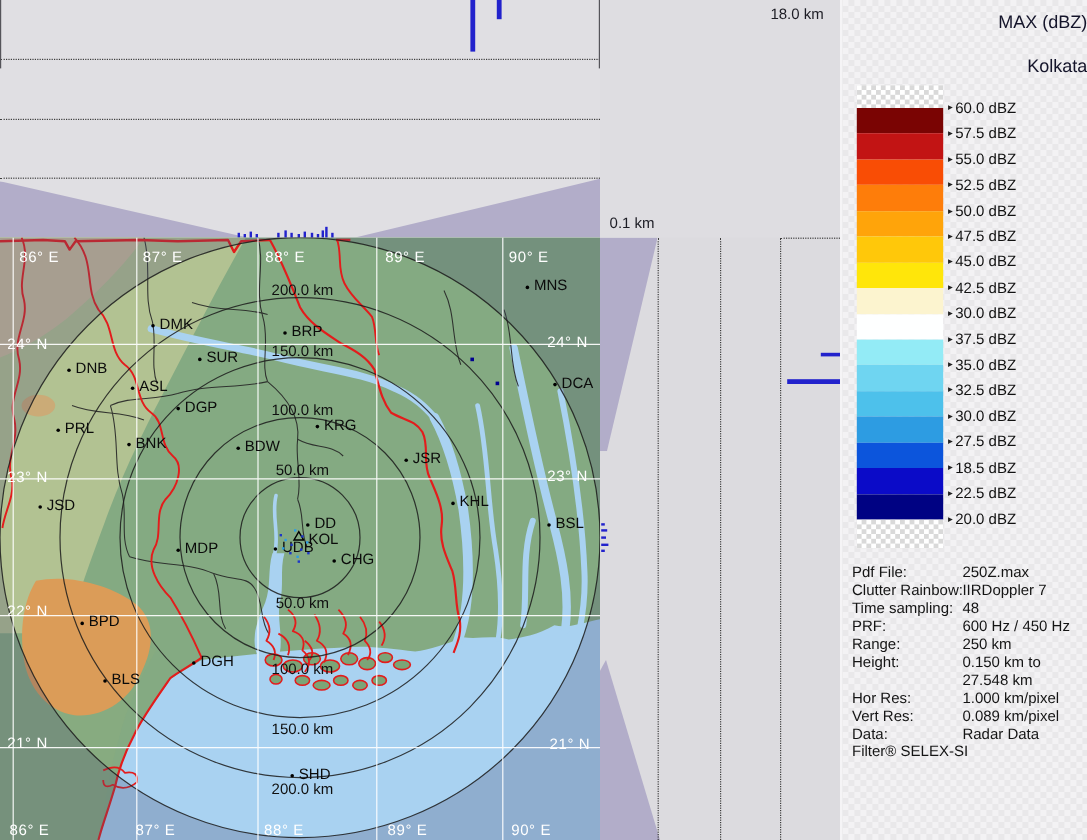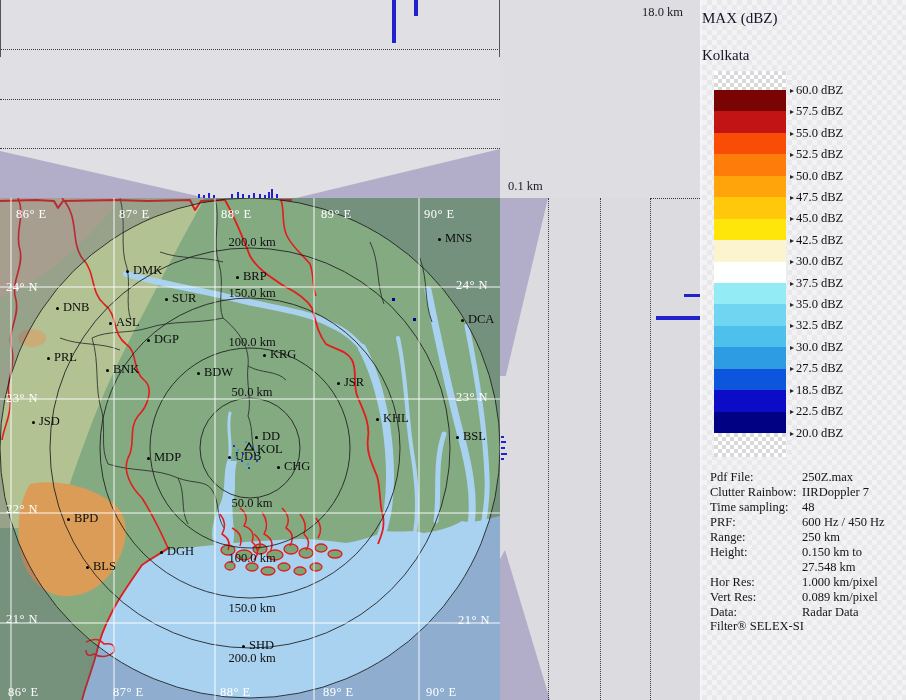--- a/index.html
+++ b/index.html
@@ -1,17 +1,17 @@
 <!DOCTYPE html>
 <html><head>
 <meta charset="utf-8">
 <style>
   html,body{margin:0;padding:0;background:#888;}
   #root{position:relative;width:906px;height:700px;overflow:hidden;
-        font-family:Liberation Serif, serif;background:#dfdee2;}
+        font-family:Liberation Sans, sans-serif;background:#dfdee2;}
   .abs{position:absolute;}
   .dither{background-image:radial-gradient(rgba(255,255,255,.45) 1px, rgba(0,0,0,0) 1.2px);
           background-size:3px 3px;}
   
   #top-panel{left:0;top:0;width:500px;height:198px;background:#e0dfe3;}
   #corner-panel{left:500px;top:0;width:200px;height:198px;background:#dedde1;}
   #right-panel{left:500px;top:198px;width:200px;height:502px;background:#dcdbdf;}
   #map-panel{left:0;top:198px;width:500px;height:502px;background:#84aa82;}
   #legend-panel{left:700px;top:0;width:206px;height:700px;
     background:conic-gradient(#e9e8ea 25%, #f3f2f4 25% 50%, #e9e8ea 50% 75%, #f3f2f4 75%);
@@ -25,21 +25,21 @@
   .echo{background:#2222cc;}
   
   .kmlabel{font-size:12.5px;color:#1c1c24;white-space:nowrap;}
   
   .lonlat{font-size:12.5px;color:#ffffff;white-space:nowrap;letter-spacing:0.5px;}
   .ringlbl{font-size:12.5px;color:#101010;white-space:nowrap;transform:translate(-50%,-50%);}
   .city{width:0;height:0;}
   .cdot{position:absolute;left:-1px;top:-1px;width:3px;height:3px;background:#000;border-radius:50%;}
   .clabel{position:absolute;left:6px;top:-8px;font-size:12.5px;color:#0b0b0b;white-space:nowrap;}
   
-  .ltitle{left:0;right:0;text-align:left;font-size:15px;color:#14142a;}
+  .ltitle{left:0;right:0;text-align:right;font-size:15px;color:#14142a;}
   .checkercap{background:conic-gradient(#d9d9d9 25%, #ffffff 25% 50%, #d9d9d9 50% 75%, #ffffff 75%);
               background-size:8px 8px;}
   #bar-segments{left:12px;top:90px;width:72px;height:343px;display:flex;flex-direction:column;}
   #bar-segments > div{flex:1;}
   .scale-row{left:88px;transform:translateY(-50%);display:flex;align-items:center;gap:2px;
              font-size:12.5px;color:#111;white-space:nowrap;}
   .scale-row .arrow{font-size:8px;color:#222;line-height:1;}
   .info-row{left:0;width:206px;height:15px;font-size:12.5px;color:#141414;}
   .info-row .lab{position:absolute;left:8px;white-space:nowrap;}
   .info-row .val{position:absolute;left:100px;white-space:nowrap;}

